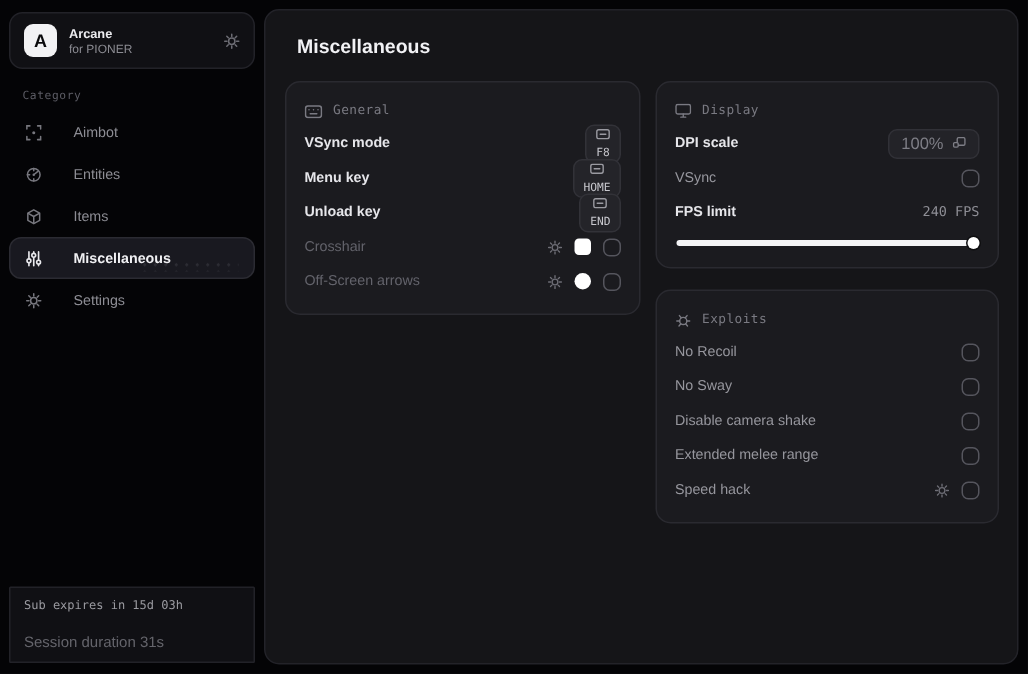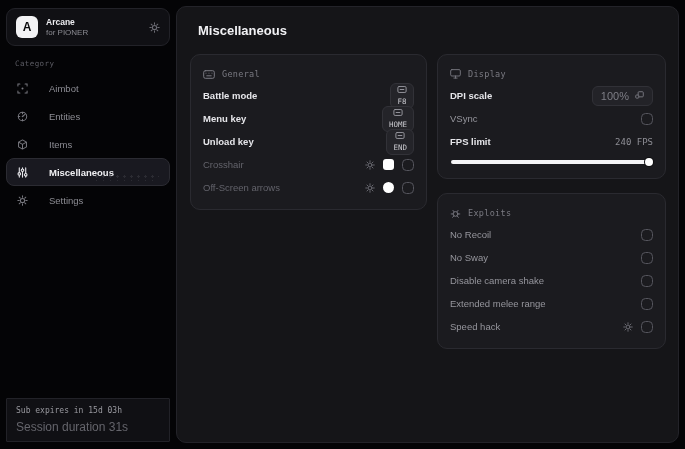--- a/index.html
+++ b/index.html
@@ -28,21 +28,21 @@
   .nav-item .nicon { display:flex; color:#77777e; }
   .nav-item.selected { background:#191920; border-color:#2b2b32; color:#f0f0f3; font-weight:bold; }
   .nav-item.selected .nicon { color:#e8e8ec; }
   .dots { position:absolute; right:10px; bottom:4px; width:66px; height:7px; opacity:.55;
     background-image:radial-gradient(circle, #3b3b43 1px, transparent 1.1px);
     background-size:7px 5px; }
 
   .side-footer { margin-top:auto; background:#101014; border:1px solid #222228; border-radius:1px;
     padding:7px 9px; }
   .sub-line { font-family:"DejaVu Sans Mono", monospace; font-size:8px; color:#9a9aa0; }
-  .session-line { font-size:12px; color:#64646b; margin-top:5px; }
+  .session-line { font-size:10px; color:#64646b; margin-top:15px; }
 
   
   .main { flex:1; margin:6px 6px 6px 0; background:#151518; border:1px solid #232329;
     border-radius:10px; padding:15px 12px 15px 13px; }
   .page-title { color:#f2f2f5; font-size:13px; font-weight:bold; margin:1px 0 16px 8px; }
   .columns { display:flex; gap:10px; }
   .col-left { width:237px; }
   .col-right { flex:1; display:flex; flex-direction:column; gap:14px; }
 
   .panel { background:#1b1b1f; border:1px solid #2a2a30; border-radius:10px; padding:9px 12px 10px 12px; }
@@ -168,21 +168,21 @@
             <span class="picon">
               <svg width="12" height="9" viewBox="0 0 12 9" fill="none" stroke="currentColor" stroke-width="1" stroke-linecap="round">
                 <rect x=".7" y=".7" width="10.6" height="7.6" rx="1.6"></rect>
                 <path d="M3 3.2h.01M6 3.2h.01M9 3.2h.01M3.8 5.8h4.4"></path>
               </svg>
             </span>
             <span>General</span>
           </div>
 
           <div class="row">
-            <span class="row-label">Battle mode</span>
+            <span class="row-label">VSync mode</span>
             <span class="row-right">
               <span class="keypill">
                 <span class="kicon">
                   <svg width="10" height="7" viewBox="0 0 12 9" fill="none" stroke="currentColor" stroke-width="1.2" stroke-linecap="round">
                       <rect x=".7" y=".7" width="10.6" height="7.6" rx="1.6"></rect>
                       <path d="M3.6 4.5h4.8"></path>
                     </svg>
                 </span>
                 <span>F8</span>
               </span>

